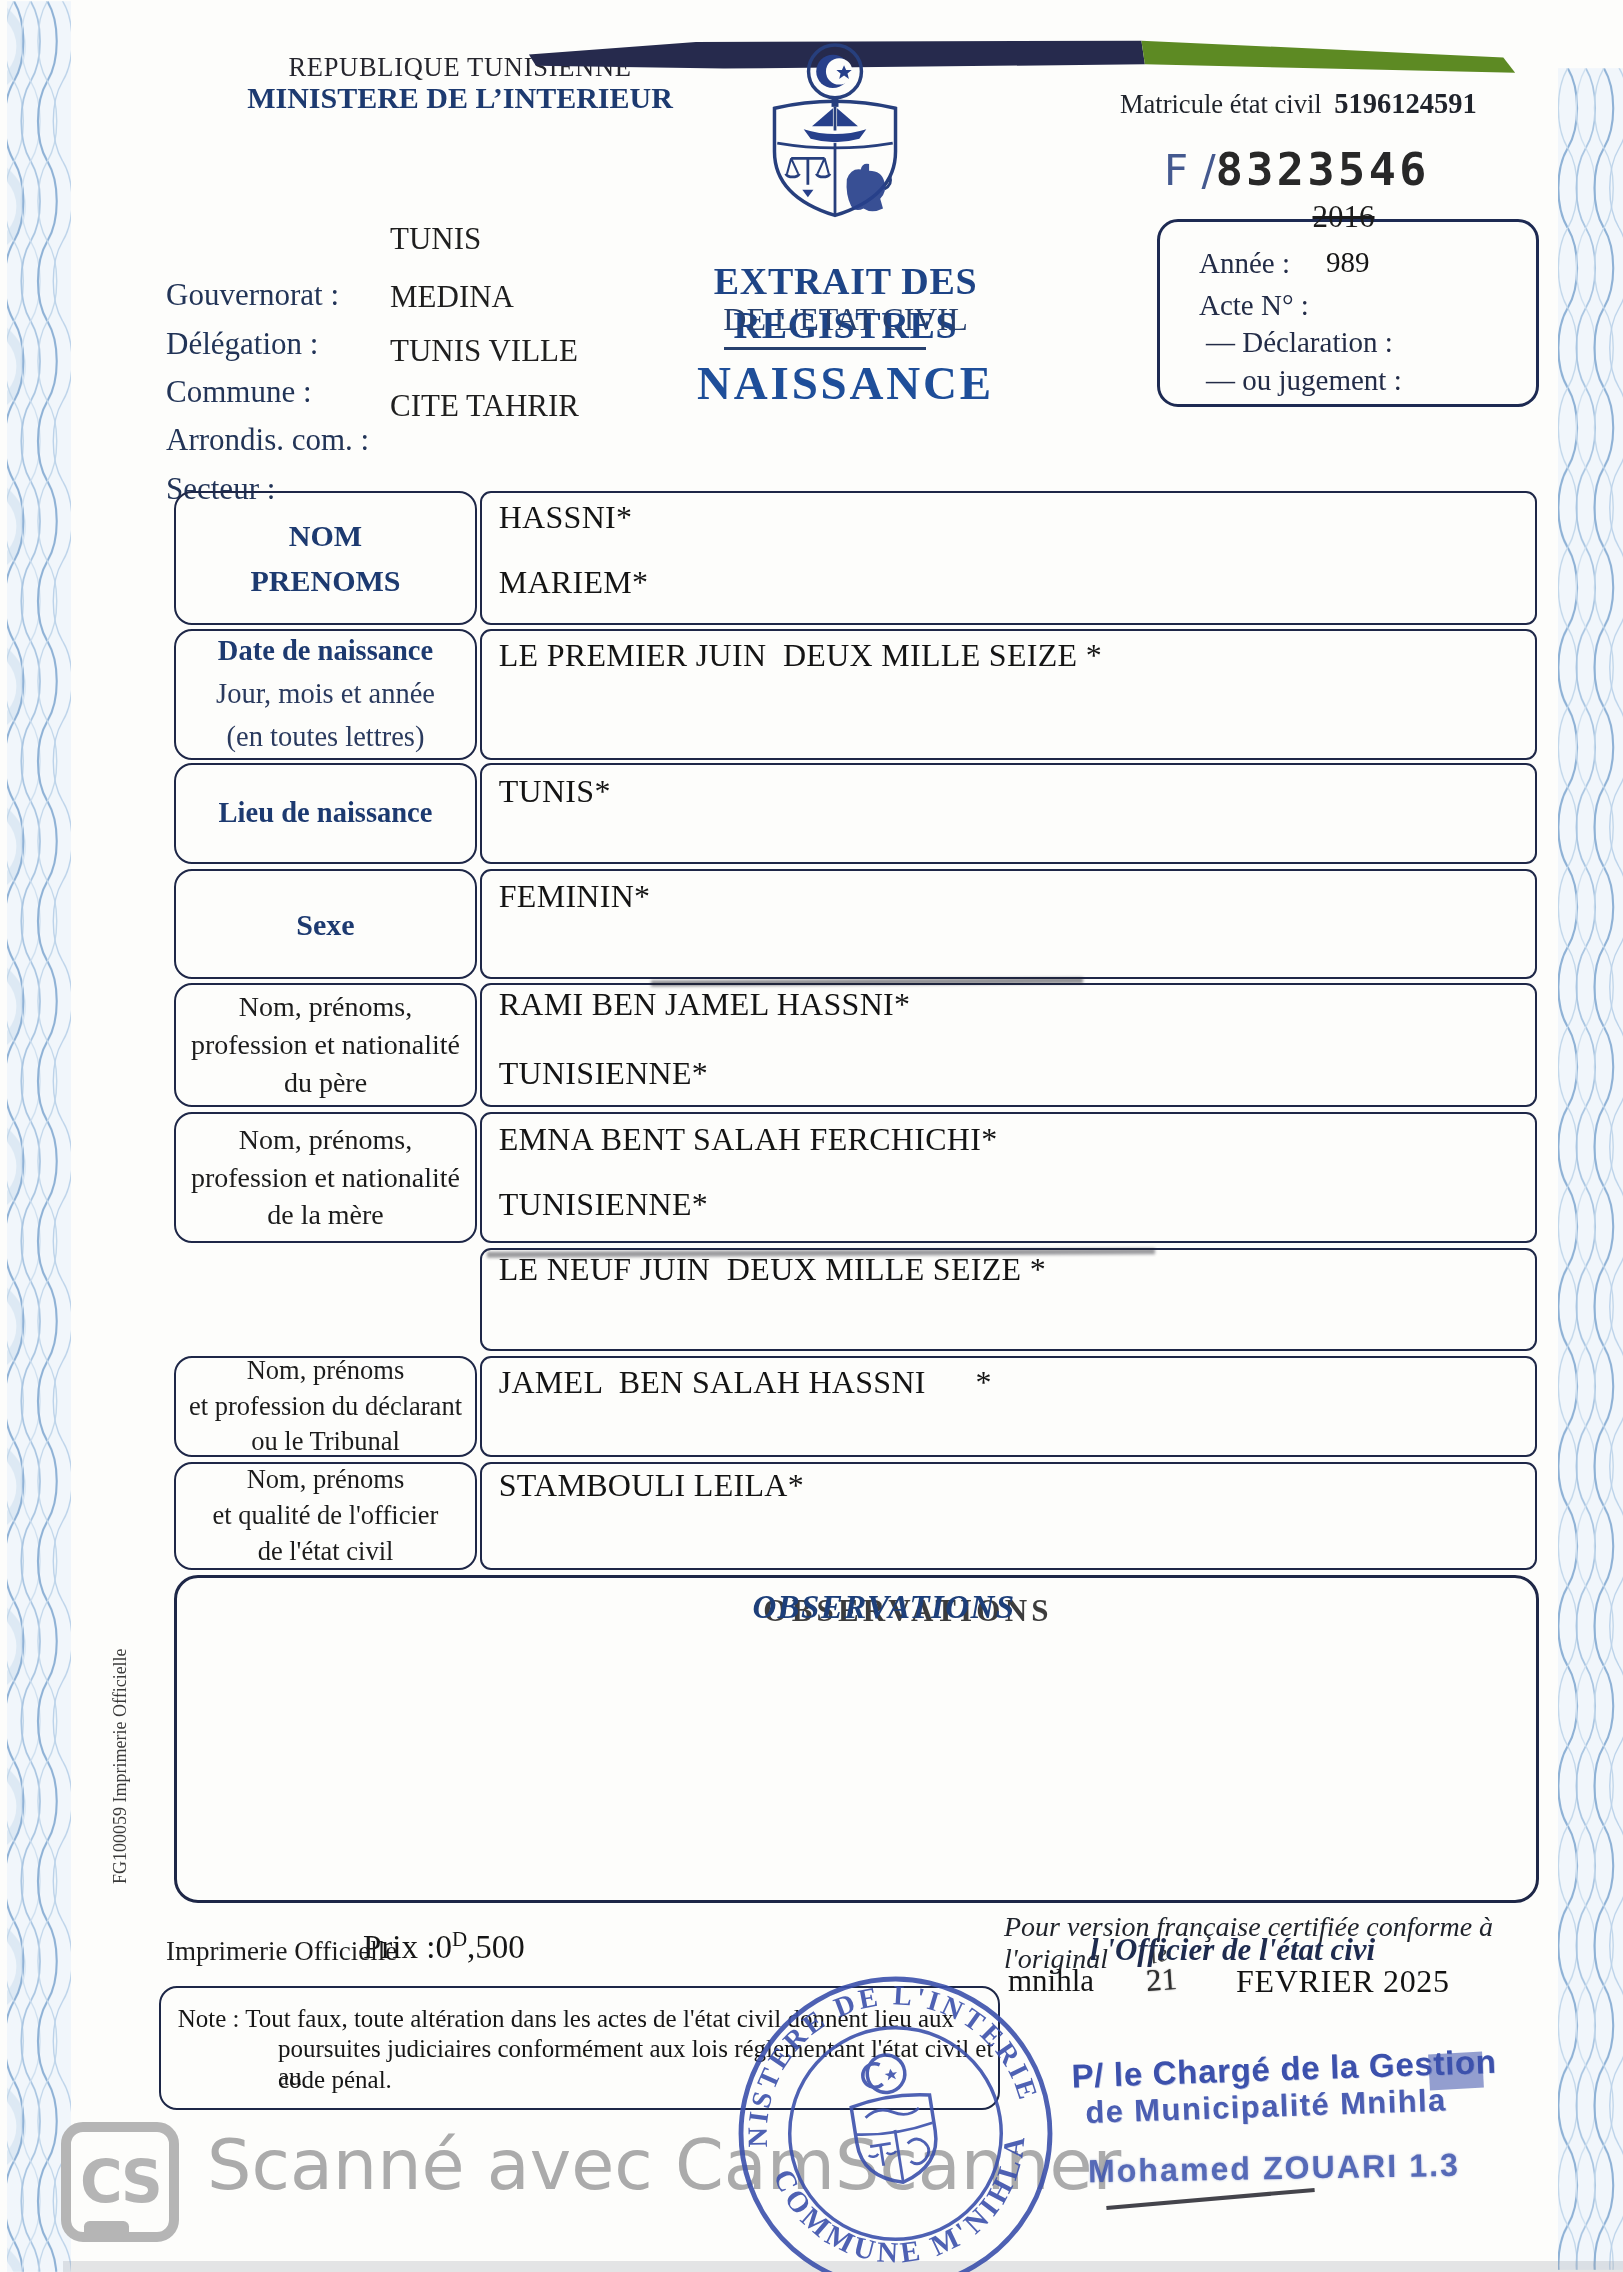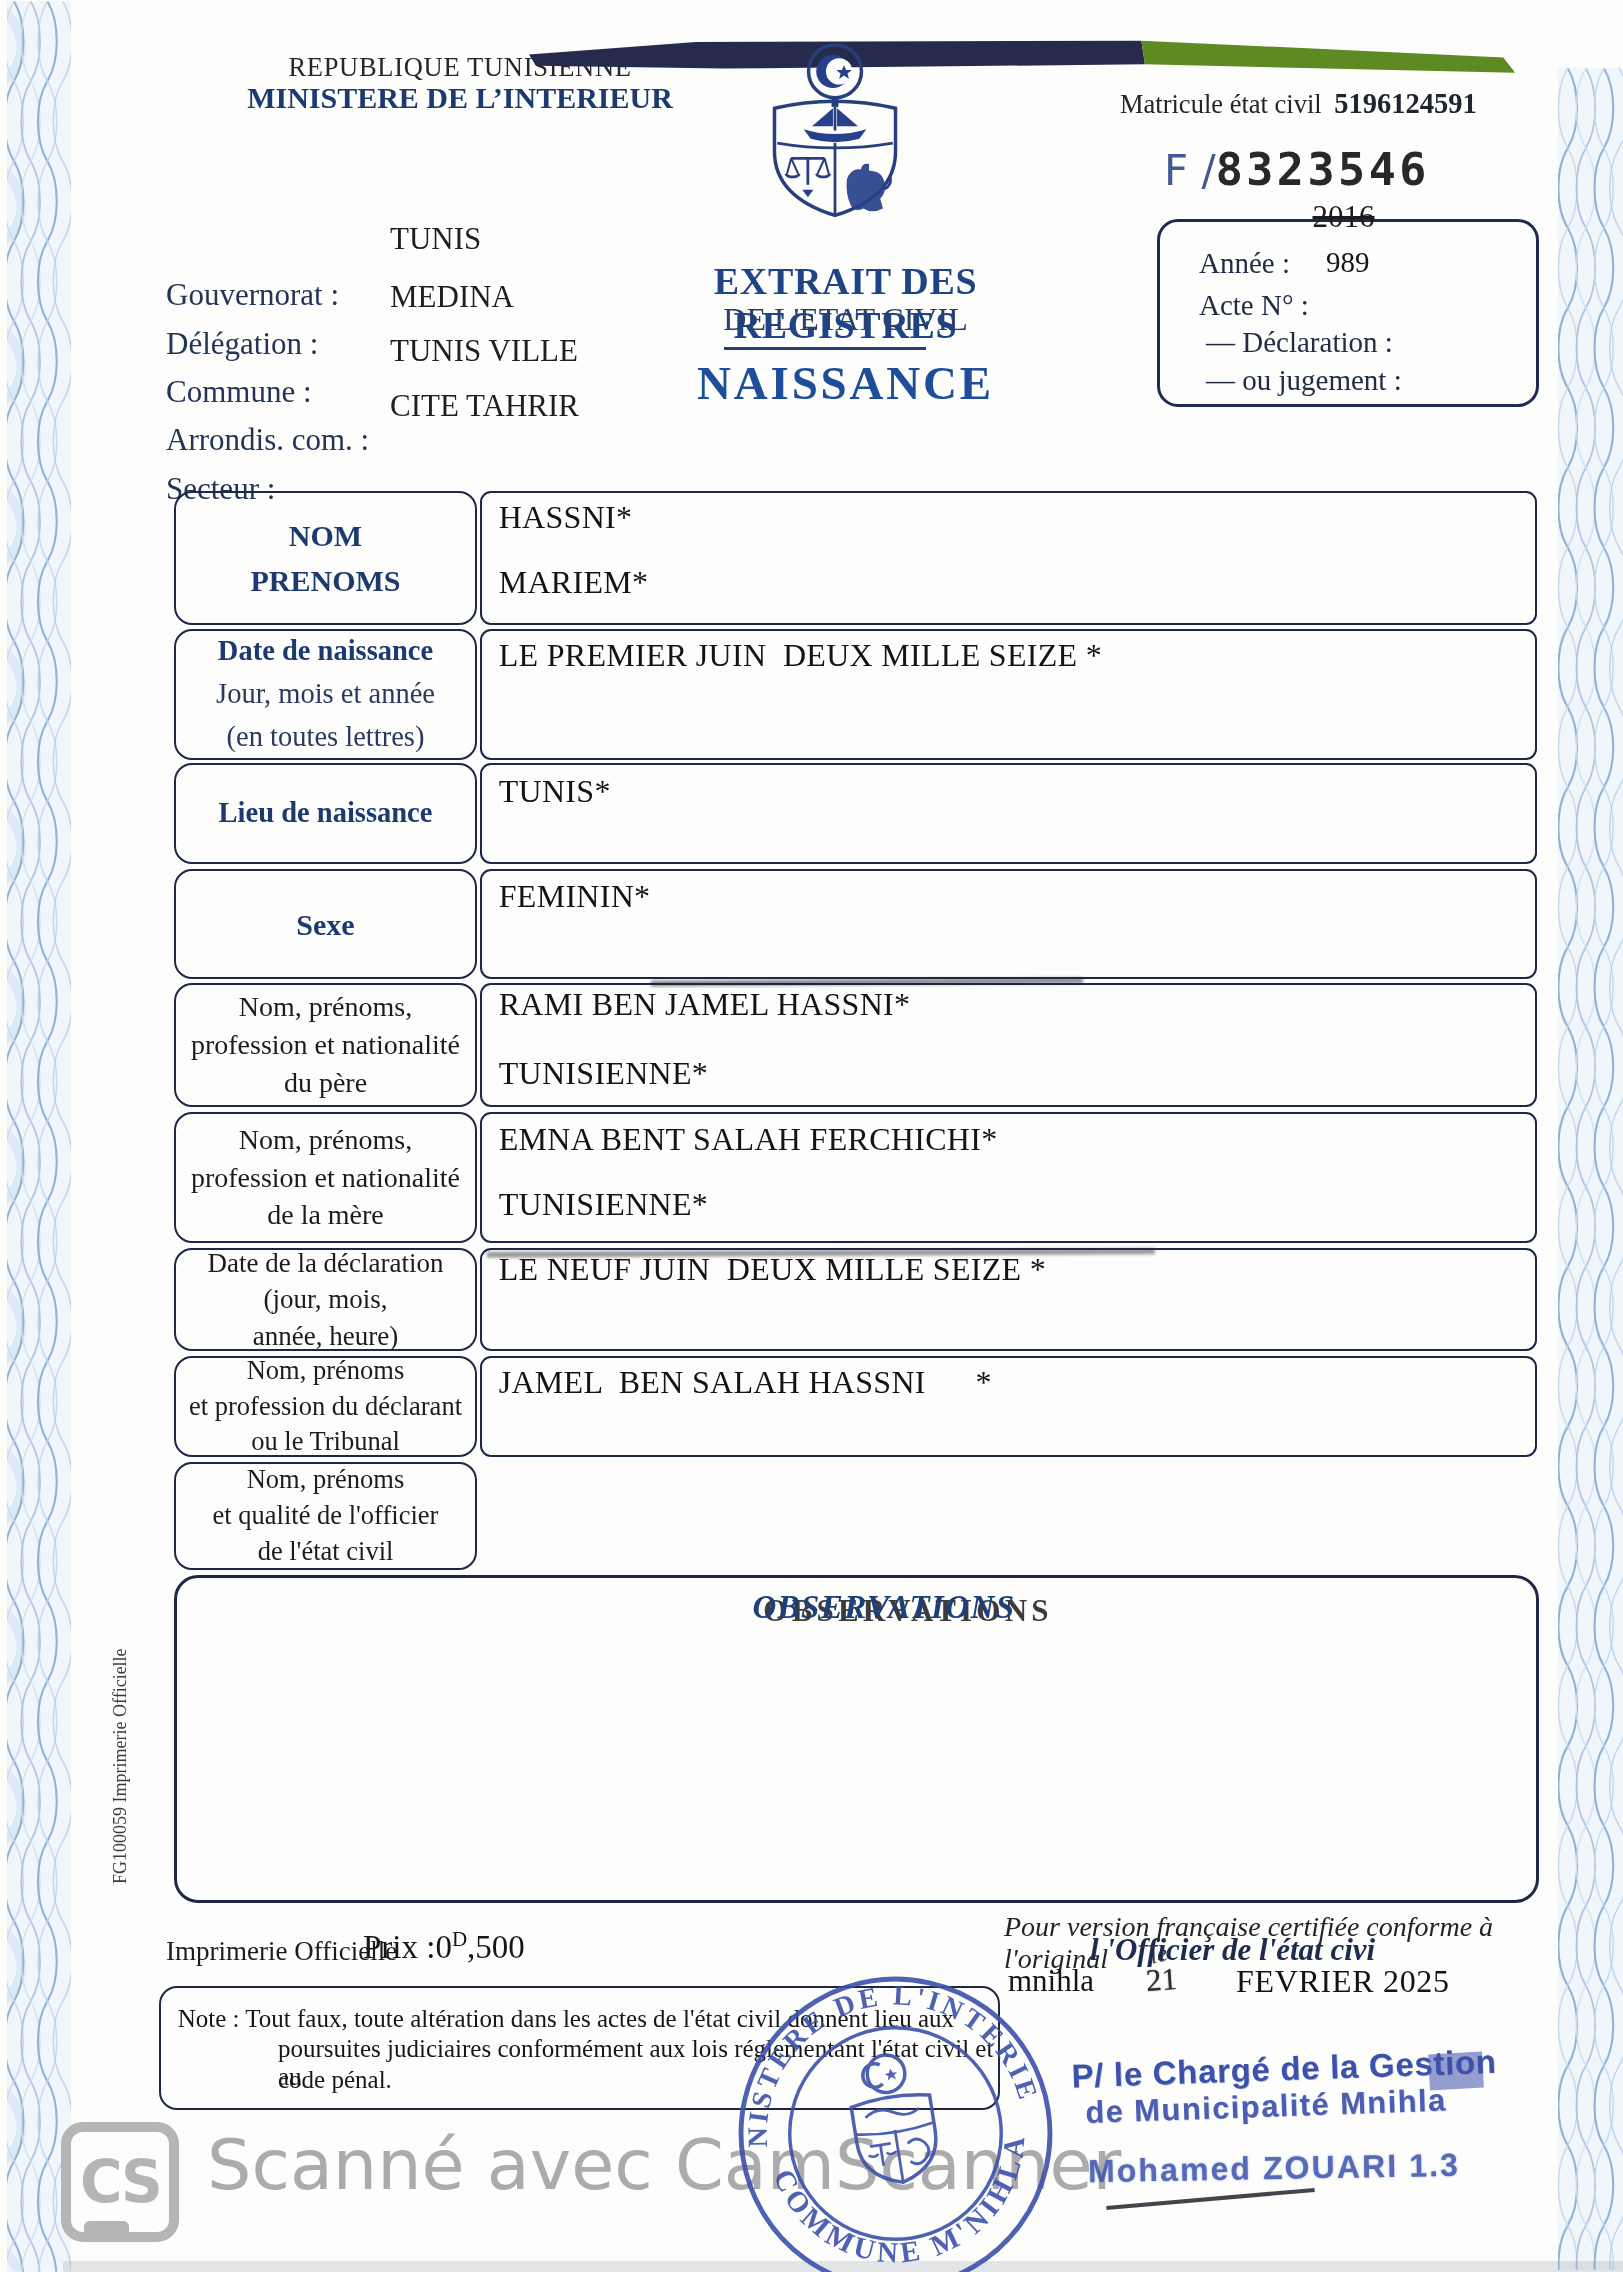--- a/index.html
+++ b/index.html
@@ -239,43 +239,41 @@
   <div class="abs lbl-box" style="top:1112px;height:127px;">
     <div class="lbl-line lbl-black">Nom, prénoms,</div>
     <div class="lbl-line lbl-black">profession et nationalité</div>
     <div class="lbl-line lbl-black">de la mère</div>
   </div>
   <div class="abs val-box" style="top:1112px;height:127px;">
     <span class="value-line" style="top:7px;">EMNA BENT SALAH FERCHICHI*</span>
     <span class="value-line" style="top:72px;">TUNISIENNE*</span>
   </div>
 
-  <div class="abs lbl-box" style="top:1248px;height:99px;">
-    <div class="lbl-line lbl-black" style="font-size:27px;">Date de la déclaration</div>
-    <div class="lbl-line lbl-black" style="font-size:27px;">(jour, mois,</div>
-    <div class="lbl-line lbl-black" style="font-size:27px;">année, heure)</div>
-  </div>
   <div class="abs val-box" style="top:1248px;height:99px;">
     <span class="value-line" style="top:1.4px;">LE NEUF JUIN  DEUX MILLE SEIZE *</span>
   </div>
   <div class="smudge" style="left:487px;top:1250px;width:668px;height:5.6px;opacity:.45;transform:rotate(-.3deg);"></div>
 
   <div class="abs lbl-box" style="top:1356px;height:97px;">
     <div class="lbl-line lbl-black" style="font-size:26.5px;">Nom, prénoms</div>
     <div class="lbl-line lbl-black" style="font-size:26.5px;">et profession du déclarant</div>
     <div class="lbl-line lbl-black" style="font-size:26.5px;">ou le Tribunal</div>
   </div>
   <div class="abs val-box" style="top:1356px;height:97px;">
     <span class="value-line" style="top:5.6px;">JAMEL  BEN SALAH HASSNI      *</span>
   </div>
 
   <div class="abs lbl-box" style="top:1462px;height:104px;">
     <div class="lbl-line lbl-black" style="font-size:26.5px;">Nom, prénoms</div>
     <div class="lbl-line lbl-black" style="font-size:26.5px;">et qualité de l'officier</div>
     <div class="lbl-line lbl-black" style="font-size:26.5px;">de l'état civil</div>
+  </div>
+  <div class="abs val-box" style="top:1462px;height:104px;">
+    <span class="value-line" style="top:2.8px;">STAMBOULI LEILA*</span>
   </div>
 
   <div class="abs obs-box"></div>
   <div class="abs obs-title">
     <span class="ghost">OBSERVATIONS</span>
     <span class="main">OBSERVATIONS</span>
   </div>
 
   <div class="abs side-code">FG100059  Imprimerie Officielle</div>
 

